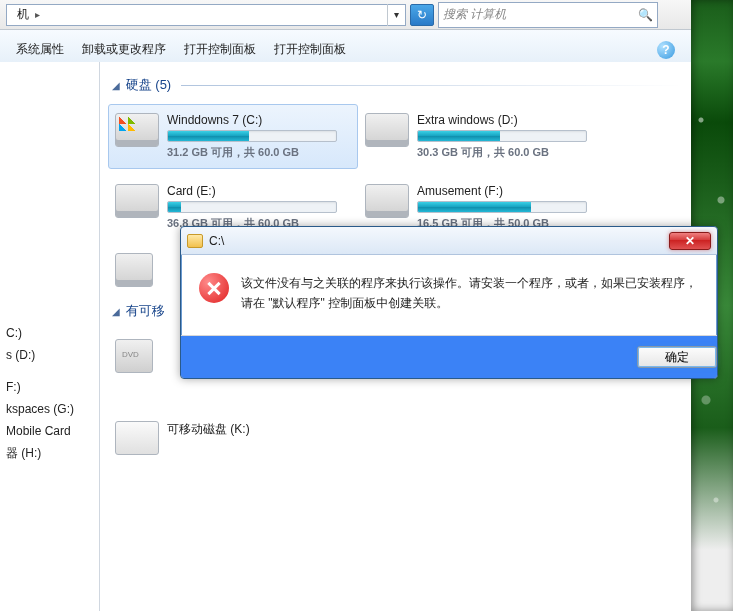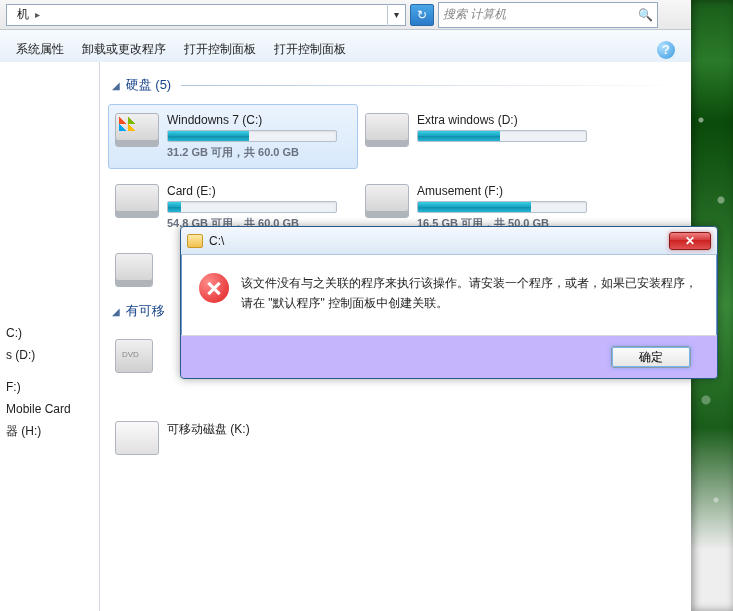--- a/index.html
+++ b/index.html
@@ -213,22 +213,22 @@
     width:30px;height:30px;border-radius:50%;
     background: radial-gradient(circle at 30% 30%, #ff8a8a, #e02020);
     display:flex;align-items:center;justify-content:center;
     flex-shrink:0;
   }
   .err-icon::before{content:""; width:16px;height:3px;background:#fff;transform:rotate(45deg);position:absolute;}
   .err-icon::after{content:""; width:16px;height:3px;background:#fff;transform:rotate(-45deg);position:absolute;}
   .err-icon{position:relative;}
   .dlg-msg { line-height:1.7; }
   .dlg-buttons {
-    background:#c4b5fd; border-top:1px solid #d8d8d8;
-    padding:10px 26px; display:flex; justify-content:flex-end;
+    background:#3b82f6; border-top:1px solid #d8d8d8;
+    padding:10px 0; display:flex; justify-content:flex-end;
     border-bottom-left-radius:4px; border-bottom-right-radius:4px;
   }
   .btn-ok {
     min-width:80px; height:22px;
     background: linear-gradient(#fdfdfd,#e6e6e6);
     border:1px solid #8899aa; border-radius:3px;
     box-shadow: 0 0 0 1px #7ab7ec inset, 0 0 4px rgba(60,140,220,.4);
     display:flex;align-items:center;justify-content:center;
   }
 </style>
@@ -260,20 +260,21 @@
   <div class="help-icon">
       <span>?</span>
     </div>
 </div>
 
 <div class="nav">
   <div>C:)</div>
   <div>s (D:)</div>
   <div style="height:10px"></div>
   <div>F:)</div>
+  <div>kspaces (G:)</div>
   <div>Mobile Card</div>
   <div>器 (H:)</div>
 </div>
 
 <div class="content">
   <div class="group-header">
     <span class="tri">◢</span>
     <span>硬盘 (5)</span>
     <span class="line"></span>
   </div>
@@ -288,30 +289,31 @@
           <div class="drive-stats">31.2 GB 可用，共 60.0 GB</div>
         </div>
       </div>
       <div class="drive">
         <div class="drive-icon"></div>
         <div class="drive-info">
           <div class="drive-name">Extra windows (D:)</div>
           <div class="progress">
             <div class="progress-fill" style="width:49%"></div>
           </div>
+          <div class="drive-stats">30.3 GB 可用，共 60.0 GB</div>
         </div>
       </div>
       <div class="drive">
         <div class="drive-icon"></div>
         <div class="drive-info">
           <div class="drive-name">Card (E:)</div>
           <div class="progress">
             <div class="progress-fill" style="width:8%"></div>
           </div>
-          <div class="drive-stats">54.8 GB 可用，共 60.0 GB</div>
+          <div class="drive-stats">36.8 GB 可用，共 60.0 GB</div>
         </div>
       </div>
       <div class="drive">
         <div class="drive-icon"></div>
         <div class="drive-info">
           <div class="drive-name">Amusement (F:)</div>
           <div class="progress">
             <div class="progress-fill" style="width:67%"></div>
           </div>
           <div class="drive-stats">16.5 GB 可用，共 50.0 GB</div>

